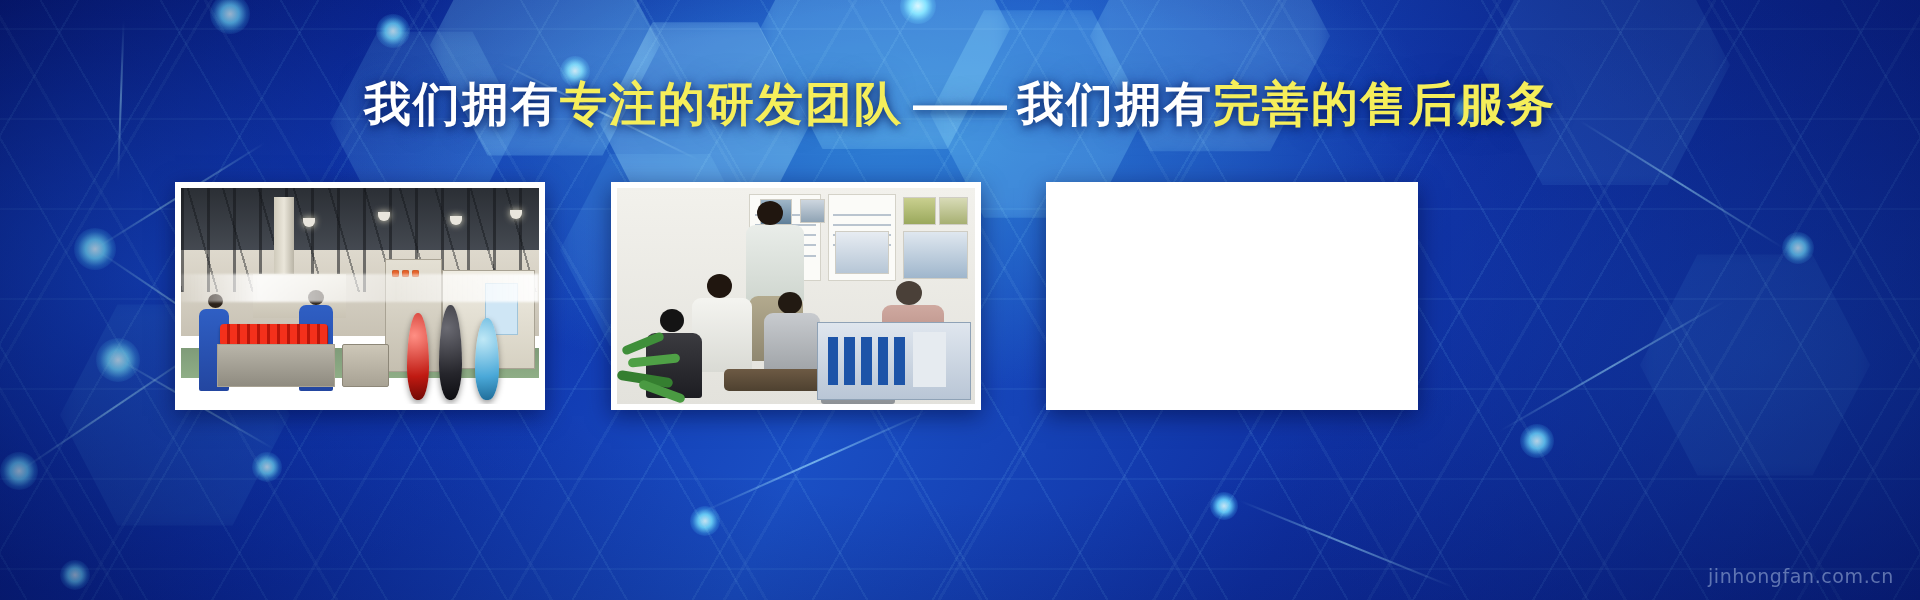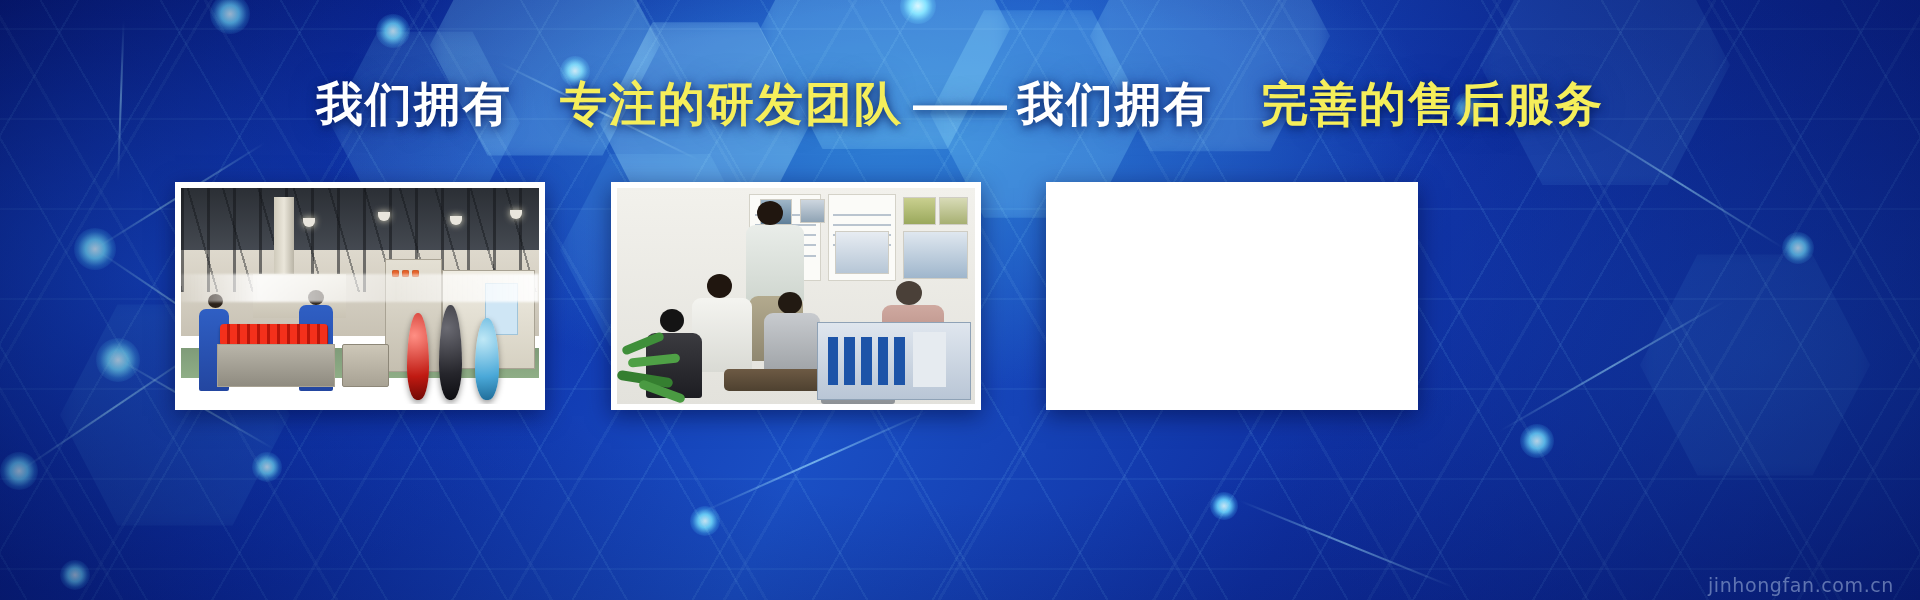--- a/index.html
+++ b/index.html
@@ -73,21 +73,21 @@
     position:absolute; top:78px; left:0; width:1920px;
     text-align:center;
     font-size:47px;
     line-height:1.1;
     font-weight:700;
     letter-spacing:2px;
     white-space:nowrap;
     text-shadow:0 2px 10px rgba(0,20,80,.85), 0 0 26px rgba(10,40,140,.6);
   }
   .hl-white{ color:#ffffff; }
-  .hl-yellow{ color:#f5ee5a;margin-left:48px; }
+  .hl-yellow{ color:#f5ee5a; }
   .hl-dash{
     color:#ffffff;
     letter-spacing:0;
     padding:0 10px;
   }
 
   
   .panels{ position:absolute; top:182px; left:0; width:1920px; height:232px; }
   .panel{
     position:absolute; top:0;
@@ -164,21 +164,21 @@
   .c3{ background:linear-gradient(#4a4e55 0 28%, #cfd3d6 28% 74%, #7e8a90 74% 100%); }
   .c4{ background:linear-gradient(#5b6067 0 22%, #1f6fc4 22% 78%, #b03024 78% 100%); }
   .c-line{ position:absolute; background:#1e6fc9; }
   .c-red{ position:absolute; background:#b83225; }
   .c-white{ position:absolute; background:#eef1f2; }
   .c-dark{ position:absolute; background:#30343a; }
   .c-pipe{ position:absolute; background:linear-gradient(#63b6ee,#1b6fc8); border-radius:3px; }
 
   
   .watermark{
-    position:absolute; right:26px; bottom:4px;
+    position:absolute; right:26px; bottom:13px;
     color:rgba(196,216,244,.46);
     font-size:19px;
     letter-spacing:.6px;
     font-family:"DejaVu Sans", sans-serif;
   }
 </style>
 </head>
 <body>
 
 <div id="banner">

